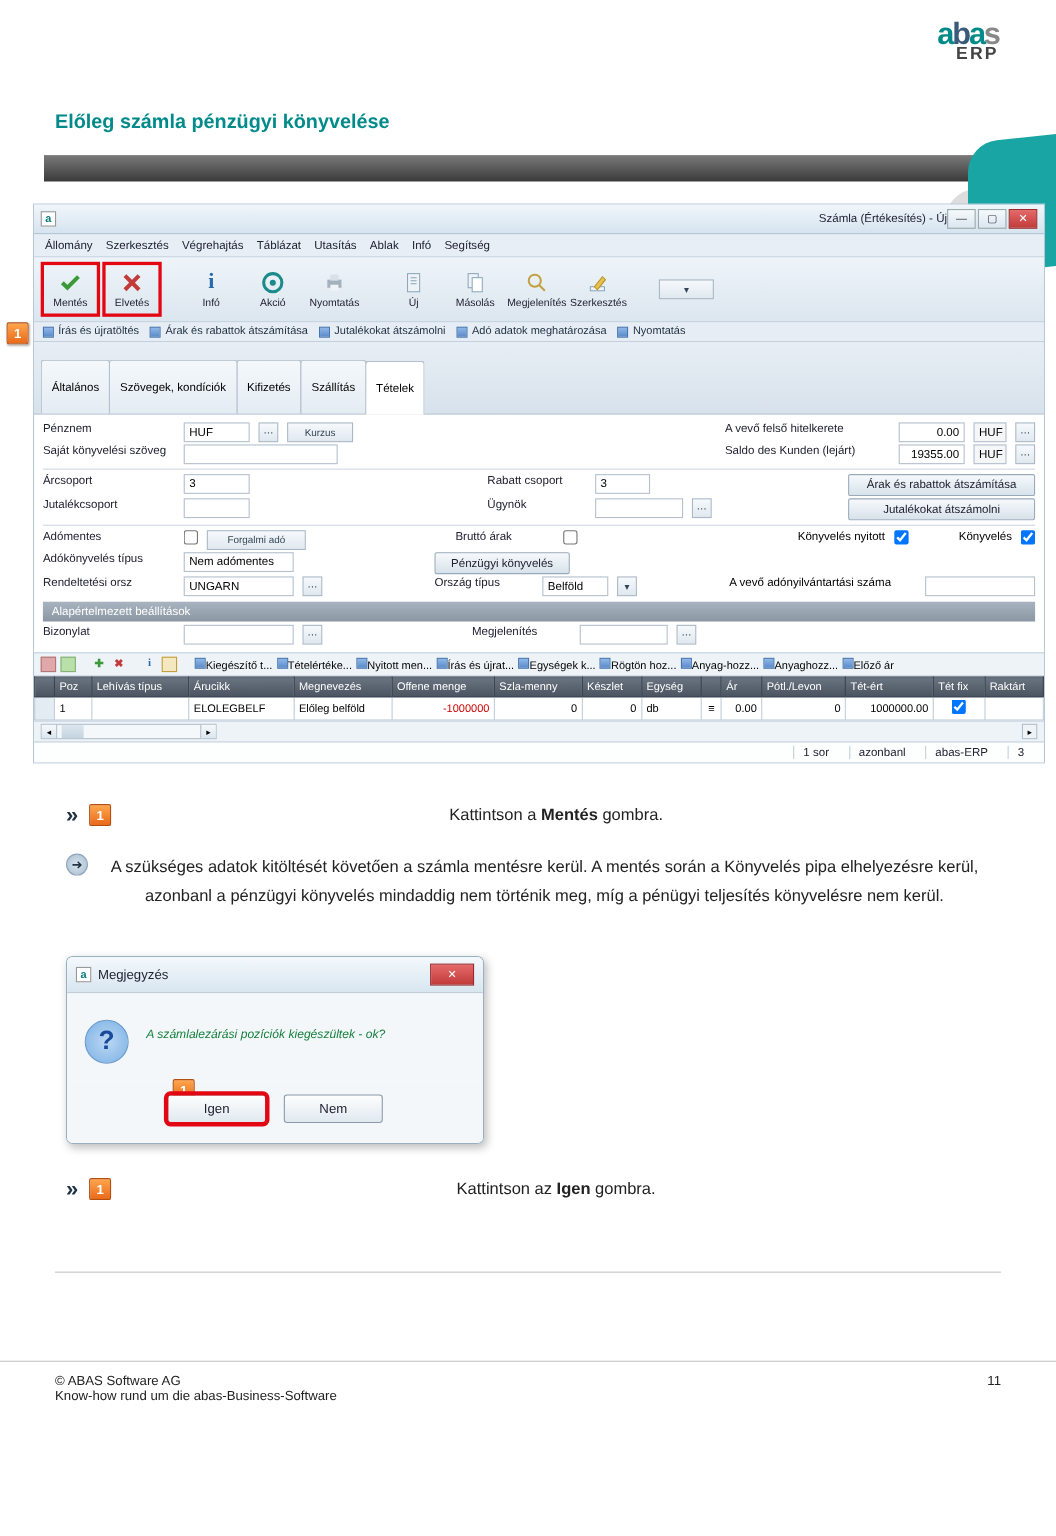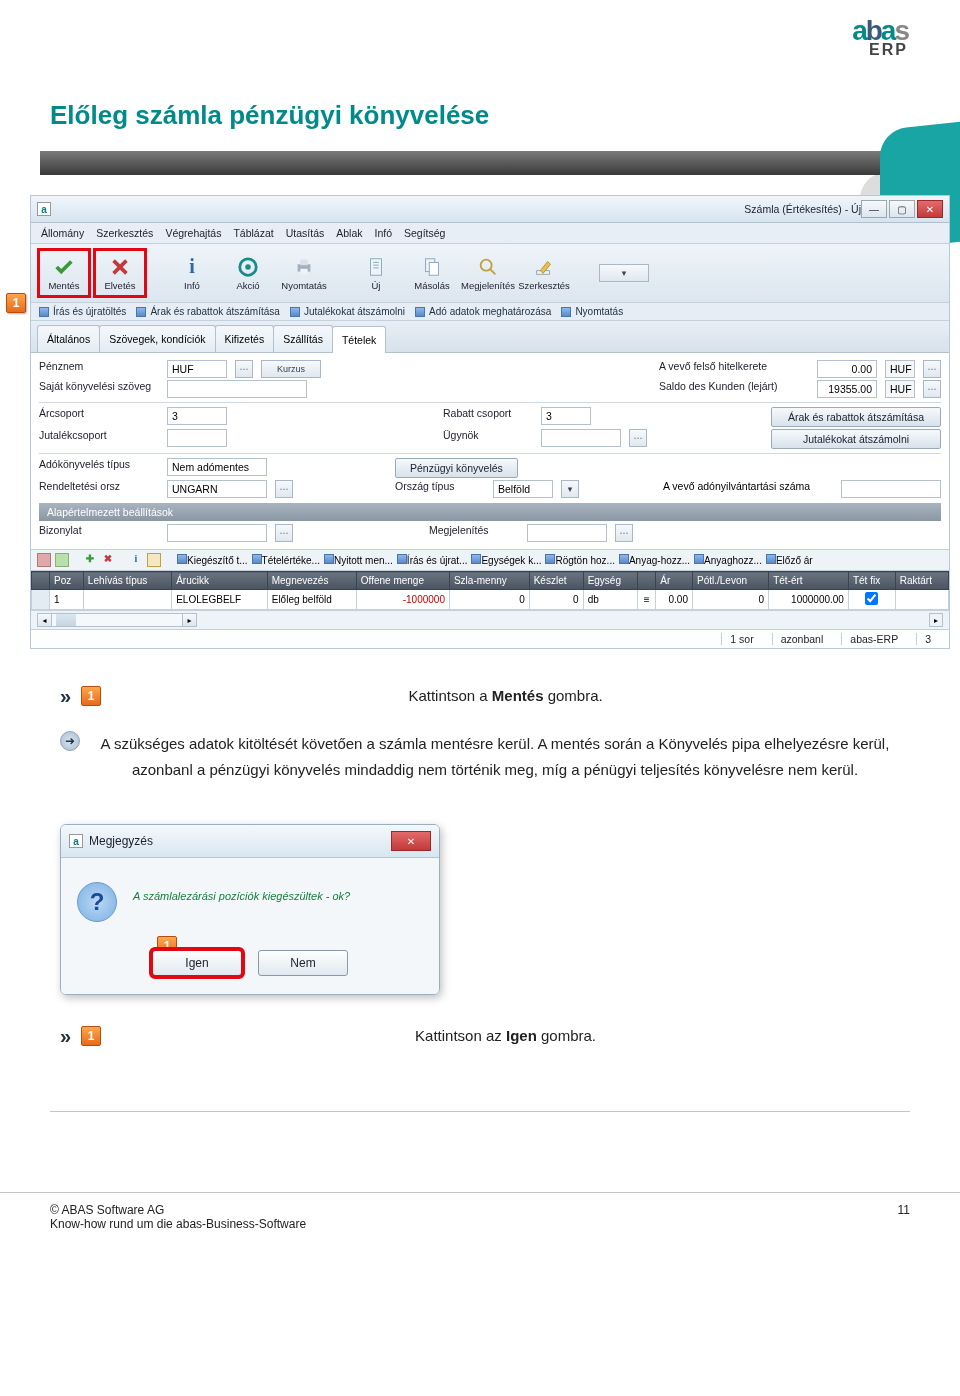--- a/index.html
+++ b/index.html
@@ -7,21 +7,21 @@
   
   .page-header { position: relative; height: 70px; background: #fff; }
   .logo { position: absolute; right: 52px; top: 15px; font-family: Liberation Sans, sans-serif; }
   .logo-abas { font-size: 28px; font-weight: bold; letter-spacing: -2px; }
   .logo-abas .c1 { color: #008a8a; }
   .logo-abas .c2 { color: #3a5a7a; }
   .logo-abas .c3 { color: #888; }
   .logo-erp { font-size: 16px; font-weight: bold; color: #444; letter-spacing: 2px; display: block; text-align: right; margin-top: -6px; }
   
   .title-bar { padding: 30px 50px 20px 50px; position: relative; }
-  .title-text { font-size: 26px; font-weight: bold; color: #008a8a; }
+  .title-text { font-size: 18px; font-weight: bold; color: #008a8a; }
   .title-underline { height: 24px; background: linear-gradient(to bottom, #7a7a7a 0%, #5a5a5a 50%, #3a3a3a 100%); margin: 0 0 0 40px; }
   .side-teal { position: absolute; right: -20px; top: 55px; width: 100px; height: 120px; background: #1aa5a5; border-radius: 26px 0 0 26px; transform: skewY(-6deg); z-index: 0; }
   .side-gray { position: absolute; right: 10px; top: 100px; width: 90px; height: 100px; background: rgba(120,120,120,0.25); border-radius: 24px 0 0 24px; transform: skewY(-6deg); z-index: -1; }
   
   .app-window { margin: 20px 10px 0 30px; border: 1px solid #b8c8d8; background: linear-gradient(#dbe6f0,#cfdeea); font-size: 10.5px; position: relative; z-index: 1; }
   .titlebar { display: flex; align-items: center; background: linear-gradient(#f0f6fb,#d6e4ef); padding: 4px 6px; border-bottom: 1px solid #b0c0d0; }
   .win-icon { width: 14px; height: 14px; border: 1px solid #999; background: #fff; display: inline-flex; align-items: center; justify-content: center; color: #0a7a7a; font-weight: bold; font-size: 10px; margin-right: 6px; }
   .titlebar-title { flex: 1; color: #223; text-align: right; }
   .win-btns { display: flex; gap: 2px; }
   .win-btn { width: 26px; height: 18px; border: 1px solid #9aa; background: linear-gradient(#f6f9fc,#dce6ef); display: inline-flex; align-items: center; justify-content: center; font-size: 10px; color: #334; cursor: pointer; }
@@ -37,21 +37,21 @@
   .step-badge { position: absolute; width: 20px; height: 20px; background: linear-gradient(#ffa64d,#e86a1a); color: #fff; font-weight: bold; display: flex; align-items: center; justify-content: center; border: 1px solid #b24e10; font-size: 12px; border-radius: 2px; box-shadow: 1px 1px 2px rgba(0,0,0,0.3); }
   .step-1-outer { left: 6px; top: 293px; }
   
   svg.ic { width: 22px; height: 22px; }
   
   .linkbar { display: flex; gap: 10px; padding: 3px 8px; background: #e6edf4; border-bottom: 1px solid #c4d0dc; font-size: 10px; }
   .linkbar .lk { display: inline-flex; align-items: center; gap: 4px; color: #234; cursor: pointer; }
   .bluebox { width: 10px; height: 10px; background: linear-gradient(#8fb8e8,#5a8acb); border: 1px solid #4676b0; display: inline-block; }
   
   .tabstrip { display: flex; gap: 0; padding: 4px 6px 0 6px; background: linear-gradient(#e7eef5,#d8e2ec); border-bottom: 1px solid #b4c0cc; font-size: 10.5px; }
-  .tab { padding: 7px 9px; background: linear-gradient(#f4f8fb,#e4ecf3); border: 1px solid #b4c0cc; border-bottom: none; margin-right: -1px; cursor: pointer; border-radius: 3px 3px 0 0; }
+  .tab { padding: 18px 9px; background: linear-gradient(#f4f8fb,#e4ecf3); border: 1px solid #b4c0cc; border-bottom: none; margin-right: -1px; cursor: pointer; border-radius: 3px 3px 0 0; margin-top: 12px; }
   .tab.active { background: #fff; font-weight: normal; position: relative; top: 1px; }
   
   .form-area { background: #fff; padding: 6px 8px; }
   .row { display: flex; align-items: flex-start; gap: 8px; padding: 1px 0; }
   .lbl { width: 120px; color: #223; }
   .lbl-m { width: 90px; color: #223; }
   .fld { height: 18px; border: 1px solid #b4c0cc; background: #fff; padding: 0 4px; font-size: 10.5px; }
   .w60 { width: 60px; } .w80 { width: 80px; } .w100 { width: 100px; } .w140 { width: 140px; } .w50 { width: 50px; } .w30 { width: 30px; }
   .mini-btn { width: 18px; height: 18px; border: 1px solid #aab8c6; background: linear-gradient(#f6f9fc,#e0e8ef); display: inline-flex; align-items: center; justify-content: center; cursor: pointer; font-size: 9px; color: #345; }
   .wide-btn { padding: 2px 14px; height: 20px; border: 1px solid #9ab; background: linear-gradient(#f6f9fc,#d8e2ea); cursor: pointer; font-size: 10.5px; color: #223; border-radius: 2px; }
@@ -288,20 +288,34 @@
       <span class="lbl">Jutalékcsoport</span>
       <input class="fld w60" style="">
       <div style="width:200px"></div>
       <span class="lbl-m">Ügynök</span>
       <input class="fld w80" style="">
       <span class="mini-btn">⋯</span>
       <div style="flex:1"></div>
       <button class="wide-btn" style="width:170px">Jutalékokat átszámolni</button>
     </div>
     <div class="sep"></div>
+    <div class="row">
+      <span class="lbl">Adómentes</span>
+      <input type="checkbox" style="">
+      <button class="mini-btn" style="width:90px">Forgalmi adó</button>
+      <div style="width:120px"></div>
+      <span class="lbl-m">Bruttó árak</span>
+      <input type="checkbox" style="">
+      <div style="flex:1"></div>
+      <span>Könyvelés nyitott</span>
+      <input type="checkbox" checked="" style="">
+      <div style="width:30px"></div>
+      <span>Könyvelés</span>
+      <input type="checkbox" checked="" style="">
+    </div>
     <div class="row">
       <span class="lbl">Adókönyvelés típus</span>
       <input class="fld w100" value="Nem adómentes" style="">
       <div style="width:112px"></div>
       <button class="wide-btn">Pénzügyi könyvelés</button>
     </div>
     <div class="row">
       <span class="lbl">Rendeltetési orsz</span>
       <input class="fld w100" value="UNGARN" style="">
       <span class="mini-btn">⋯</span>

